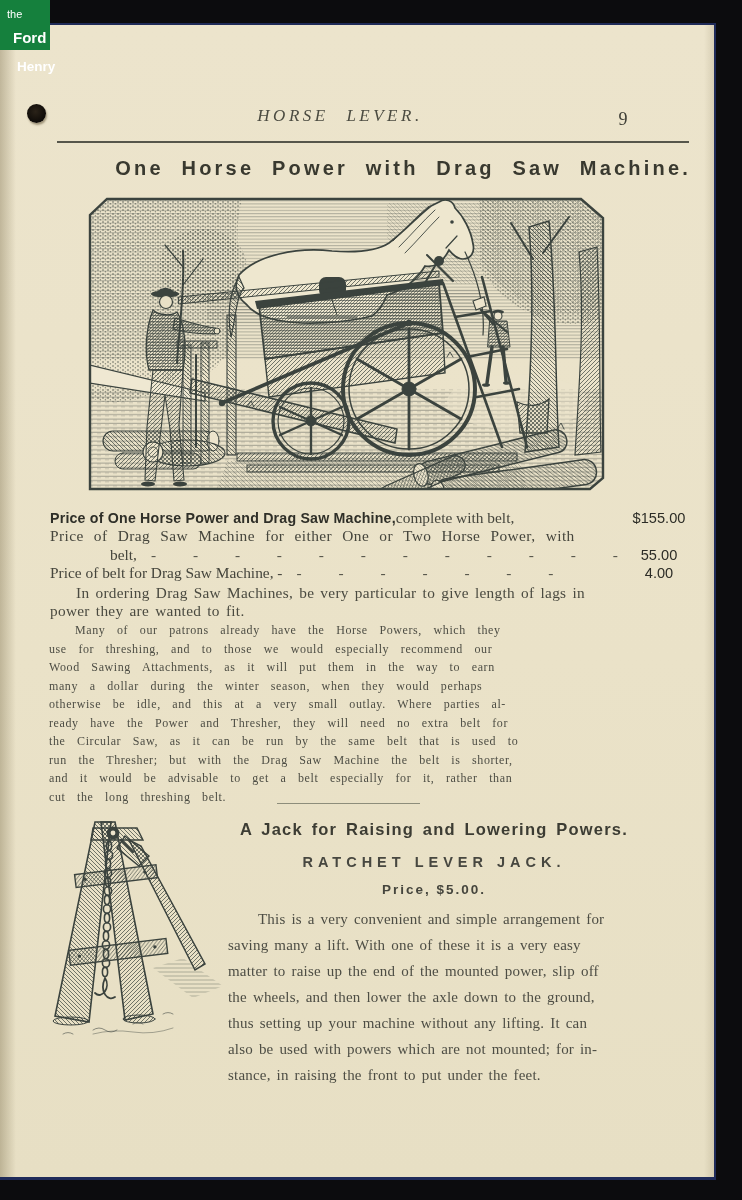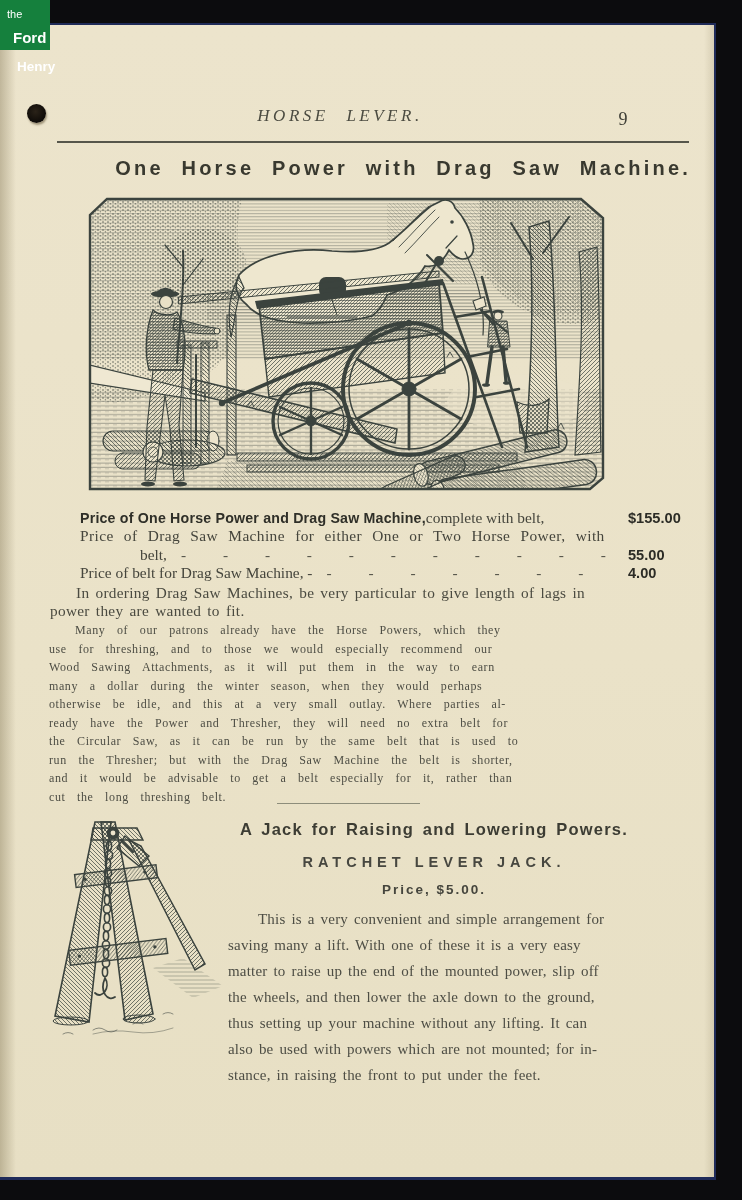--- a/index.html
+++ b/index.html
@@ -23,26 +23,26 @@
   .running-head{position:absolute;left:130px;top:81px;width:420px;text-align:center;
     font-style:italic;font-size:17px;letter-spacing:3.5px;word-spacing:10px;color:#4b4b41;}
   .page-num{position:absolute;left:608px;top:84px;width:30px;text-align:center;
     font-size:18px;color:#3f3f37;}
   .head-rule{position:absolute;left:57px;top:116px;width:632px;height:2px;background:#56564b;}
   .title{position:absolute;left:45px;top:132px;width:646px;margin:0;text-align:right;
     font-family:"Liberation Sans",sans-serif;font-weight:bold;font-size:20px;
     letter-spacing:3.2px;word-spacing:9px;color:#39392f;}
   .engraving{position:absolute;left:87px;top:172px;width:518px;height:294px;}
   .prices{position:absolute;left:50px;top:484px;width:640px;color:#45453c;font-size:15.4px;}
-  .prow{display:flex;align-items:baseline;line-height:18.4px;white-space:nowrap;margin-left:30px;}
+  .prow{display:flex;align-items:baseline;line-height:18.4px;white-space:nowrap;}
   .prow .fill{flex:1;}
   .blabel{font-family:"Liberation Sans",sans-serif;font-weight:bold;font-size:14.2px;
     letter-spacing:.2px;color:#2f2f28;}
-  .price{font-family:"Liberation Sans",sans-serif;font-weight:bold;font-size:14.6px;
-    color:#2c2c26;min-width:62px;text-align:left;}
+  .price{font-family:"Liberation Sans",sans-serif;font-weight:normal;font-size:14.6px;
+    color:#2c2c26;min-width:62px;text-align:center;}
   .dashes{flex:1;overflow:hidden;white-space:nowrap;word-spacing:33px;padding:0 10px 0 14px;color:#55554a;}
   .indent2{padding-left:60px;}
   .wsline{word-spacing:6px;letter-spacing:.4px;}
   .note{margin-top:1px;line-height:18.2px;font-size:15.3px;white-space:pre-line;
     text-indent:26px;letter-spacing:.3px;word-spacing:2px;color:#4a4a40;}
   .para{white-space:pre-line;color:#4d4d44;}
   .main-para{position:absolute;left:49px;top:596px;width:648px;font-size:12px;
     line-height:18.55px;text-indent:26px;letter-spacing:.6px;word-spacing:8px;}
   .divider{position:absolute;left:277px;top:778px;width:143px;height:1px;background:#8d8d7b;}
   .jack-art{position:absolute;left:33px;top:793px;width:214px;height:228px;}

